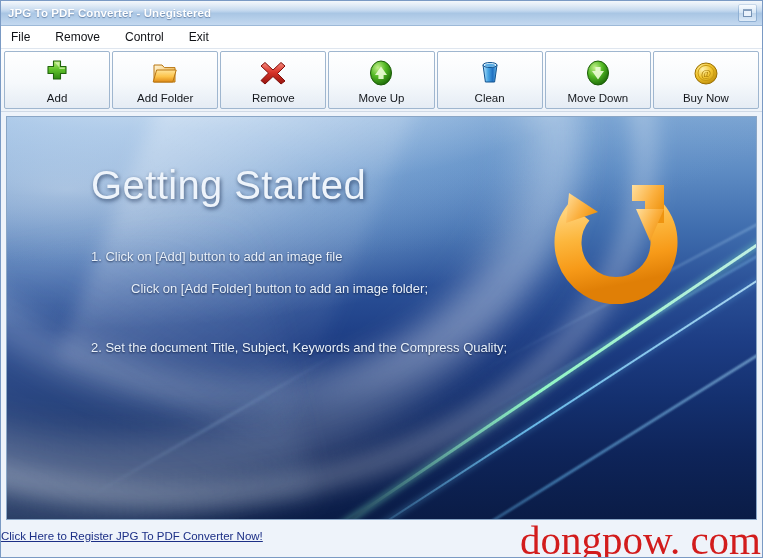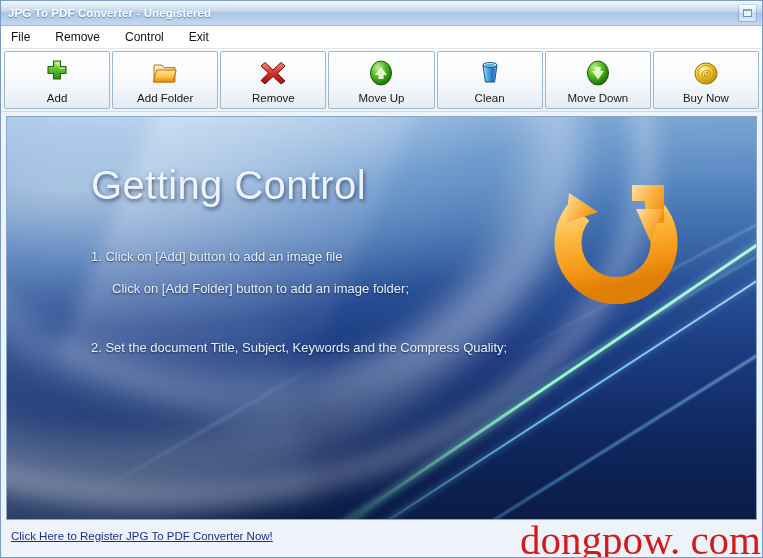--- a/index.html
+++ b/index.html
@@ -282,38 +282,37 @@
     line-height: 1;
   }
   .steps { color: #e8f0fa; font-size: 13px; }
   .step-line {
     margin-bottom: 17px;
     text-shadow: 0 1px 2px rgba(5,22,55,.75);
     white-space: nowrap;
     margin-top: 44px;
   }
   .step-sub {
-    margin-left: 21px;
+    margin-left: 40px;
     margin-bottom: 17px;
     text-shadow: 0 1px 2px rgba(5,22,55,.75);
     white-space: nowrap;
   }
   .step-or {
     margin-left: 24px;
     margin-bottom: 16px;
     font-weight: bold;
     text-shadow: 0 1px 2px rgba(5,22,55,.75);
   }
   .gap-lg { margin-bottom: 32px; }
 
   
   #bottom-bar {
     position: relative;
     height: 32px;
-    padding-left: 10px;
     display: flex;
     align-items: center;
     background: #eef3fa;
   }
   #register-link {
     font-size: 11.5px;
     color: #1c2f86;
     text-decoration: underline;
     cursor: pointer;
     white-space: nowrap;
@@ -517,21 +516,21 @@
         <path d="M43 33 A 48 48 0 1 0 117 33" fill="none" stroke="url(#orng)" stroke-width="27" stroke-linecap="butt"></path>
 
         <path d="M30 44 L33 14 L62 33 z" fill="url(#orng2)"></path>
 
         <path d="M96 6 L128 6 L128 44 L109 44 L109 22 L96 22 z" fill="url(#orng2)"></path>
         <path d="M100 30 L128 30 L114 62 z" fill="url(#orng2)"></path>
       </svg>
     </div>
 
     <div class="panel-content">
-      <h1 id="panel-heading">Getting Control</h1>
+      <h1 id="panel-heading">Getting Started</h1>
       <div class="steps">
         <div class="step-line">1. Click on [Add] button to add an image file</div>
         <div class="step-sub gap-lg">Click on [Add Folder] button to add an image folder;</div>
         <div class="step-line gap-lg">2. Set the document Title, Subject, Keywords and the Compress Quality;</div>
       </div>
     </div>
   </div>
 
   <div id="bottom-bar">
     <a id="register-link" href="#">Click Here to Register JPG To PDF Converter Now!</a>

